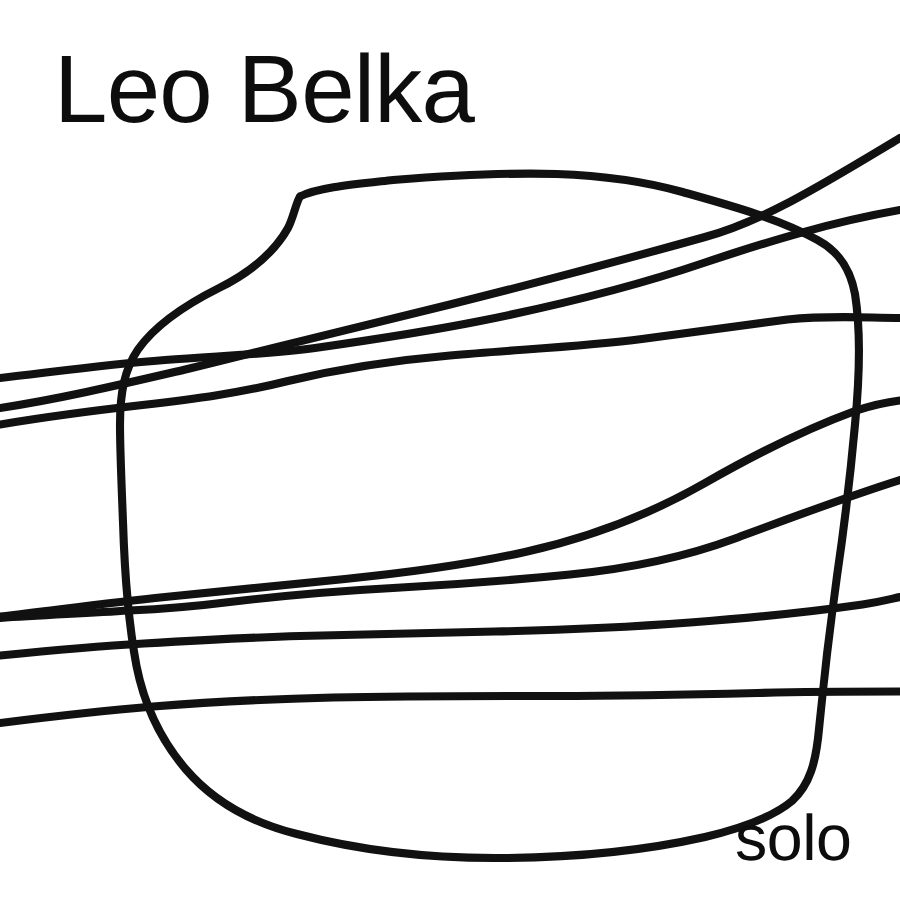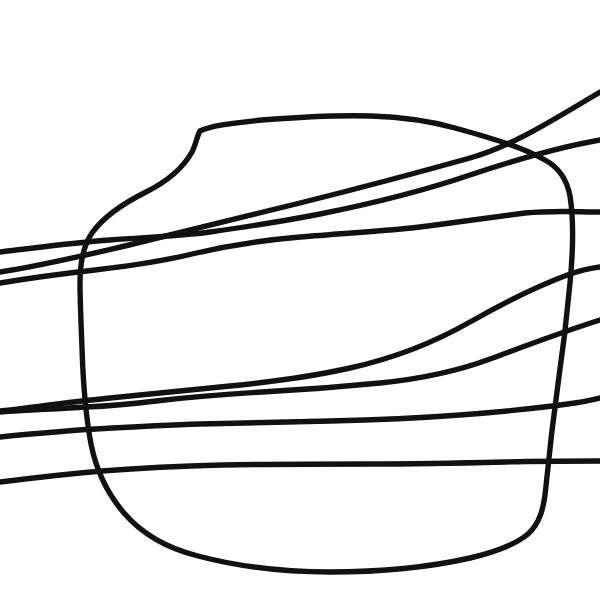--- a/index.html
+++ b/index.html
@@ -66,15 +66,17 @@
     <path d="M 200 131 C 212 125, 235 123, 262 120 C 300 117, 340 115, 371 116 C 400 117, 430 121, 455 128 C 487 137, 520 146, 545 160 C 560 168, 567 180, 570 196 C 574 221, 573 252, 570 283 C 567 316, 563 350, 558 384 C 553 420, 549 455, 546 486 C 544 508, 540 523, 528 534 C 515 545, 495 552, 470 558 C 430 567, 380 572, 330 572 C 282 572, 236 566, 198 556 C 166 548, 142 534, 124 513 C 106 492, 96 469, 91 444 C 85 412, 83 380, 82 348 C 81 322, 80 300, 80 283 C 80 262, 83 246, 92 233 C 104 216, 124 203, 146 192 C 166 182, 183 168, 192 152 C 196 144, 197 136, 200 131"></path>
     <path d="M 0 272 C 40 266, 82 256, 125 246 C 180 233, 240 218, 300 203 C 360 188, 420 172, 470 158 C 510 147, 550 122, 600 92"></path>
     <path d="M 0 252 C 35 248, 70 243, 110 240 C 150 237, 180 236, 210 232 C 245 227, 280 222, 320 214 C 370 204, 420 192, 470 175 C 515 160, 555 148, 600 140"></path>
     <path d="M 0 283 C 30 278, 60 274, 95 270 C 130 266, 160 262, 192 254 C 230 245, 265 240, 300 237 C 345 233, 390 231, 428 226 C 465 221, 495 217, 525 213 C 555 210, 578 212, 600 212"></path>
     <path d="M 0 411 C 35 407, 70 402, 110 398 C 150 394, 190 390, 230 386 C 270 382, 310 377, 350 368 C 395 358, 435 342, 470 322 C 505 302, 540 285, 570 274 C 582 270, 592 268, 600 267"></path>
     <path d="M 0 412 C 28 410, 56 409, 86 407 C 110 406, 132 404, 156 401 C 190 397, 225 394, 262 392 C 300 390, 340 387, 380 383 C 420 379, 455 372, 490 359 C 525 346, 562 332, 600 320"></path>
     <path d="M 0 437 C 30 434, 62 431, 96 429 C 130 427, 165 425, 200 424 C 240 423, 285 422, 330 421 C 375 420, 420 418, 460 415 C 500 412, 540 408, 575 403 C 588 401, 595 399, 600 398"></path>
     <path d="M 0 482 C 32 478, 66 474, 102 471 C 140 468, 180 466, 222 465 C 270 464, 320 464, 370 464 C 420 464, 465 463, 505 462 C 540 461, 575 461, 600 461"></path>
   </svg>
 
+  <div class="title-text">Leo Belka</div>
 
+  <div class="subtitle-text">solo</div>
 
 </div>
 
 </body></html>

